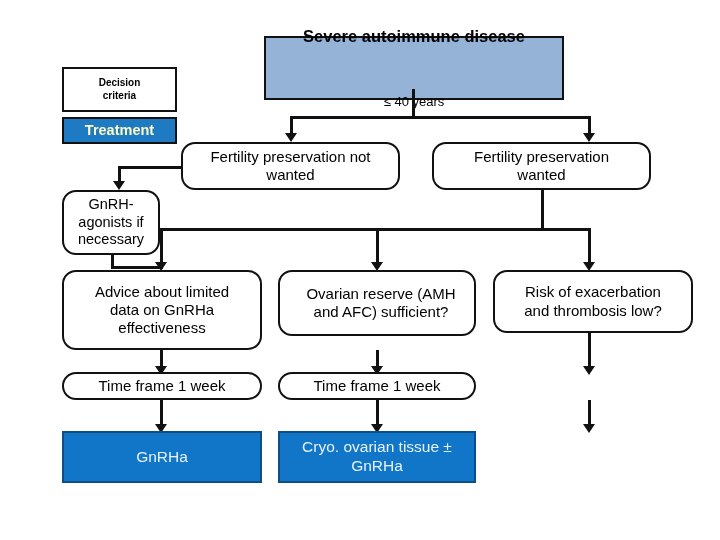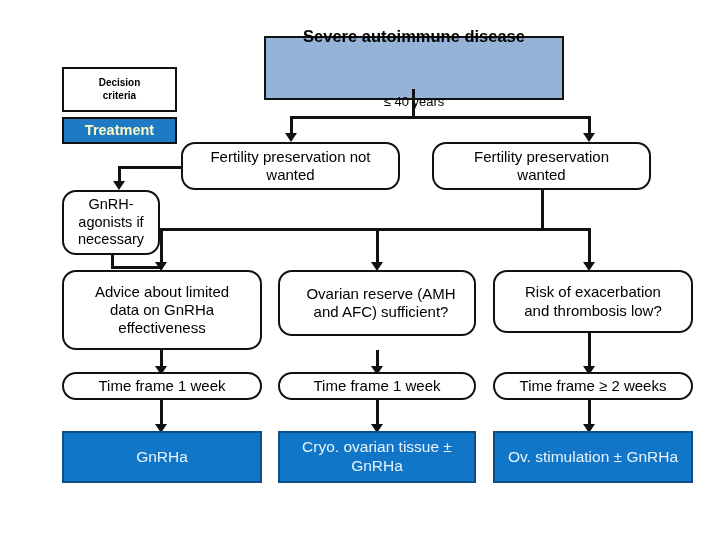--- a/index.html
+++ b/index.html
@@ -152,31 +152,29 @@
   <div class="seg v" style="left:376px; top:350px; height:20px;"></div>
   <div class="arrowhead" style="left:371px; top:366px;"></div>
 
   <div class="seg v" style="left:588px; top:333px; height:37px;"></div>
   <div class="arrowhead" style="left:583px; top:366px;"></div>
 
   <div class="node criteria" style="left:62px; top:372px; width:200px; height:28px;">Time frame 1 week</div>
 
   <div class="node criteria" style="left:278px; top:372px; width:198px; height:28px;">Time frame 1 week</div>
 
-  <div class="node criteria" style="left:493px; top:372px; width:200px; height:28px;">Time frame ≥ 2 weeks</div>
 
   <div class="seg v" style="left:160px; top:400px; height:28px;"></div>
   <div class="arrowhead" style="left:155px; top:424px;"></div>
 
   <div class="seg v" style="left:376px; top:400px; height:28px;"></div>
   <div class="arrowhead" style="left:371px; top:424px;"></div>
 
   <div class="seg v" style="left:588px; top:400px; height:28px;"></div>
   <div class="arrowhead" style="left:583px; top:424px;"></div>
 
   <div class="node treatment" style="left:62px; top:431px; width:200px; height:52px;">GnRHa</div>
 
   <div class="node treatment" style="left:278px; top:431px; width:198px; height:52px;">Cryo. ovarian tissue ±
 GnRHa</div>
 
-  <div class="node treatment" style="left:493px; top:431px; width:200px; height:52px;">Ov. stimulation ± GnRHa</div>
 
 </div>
 
 </body></html>

